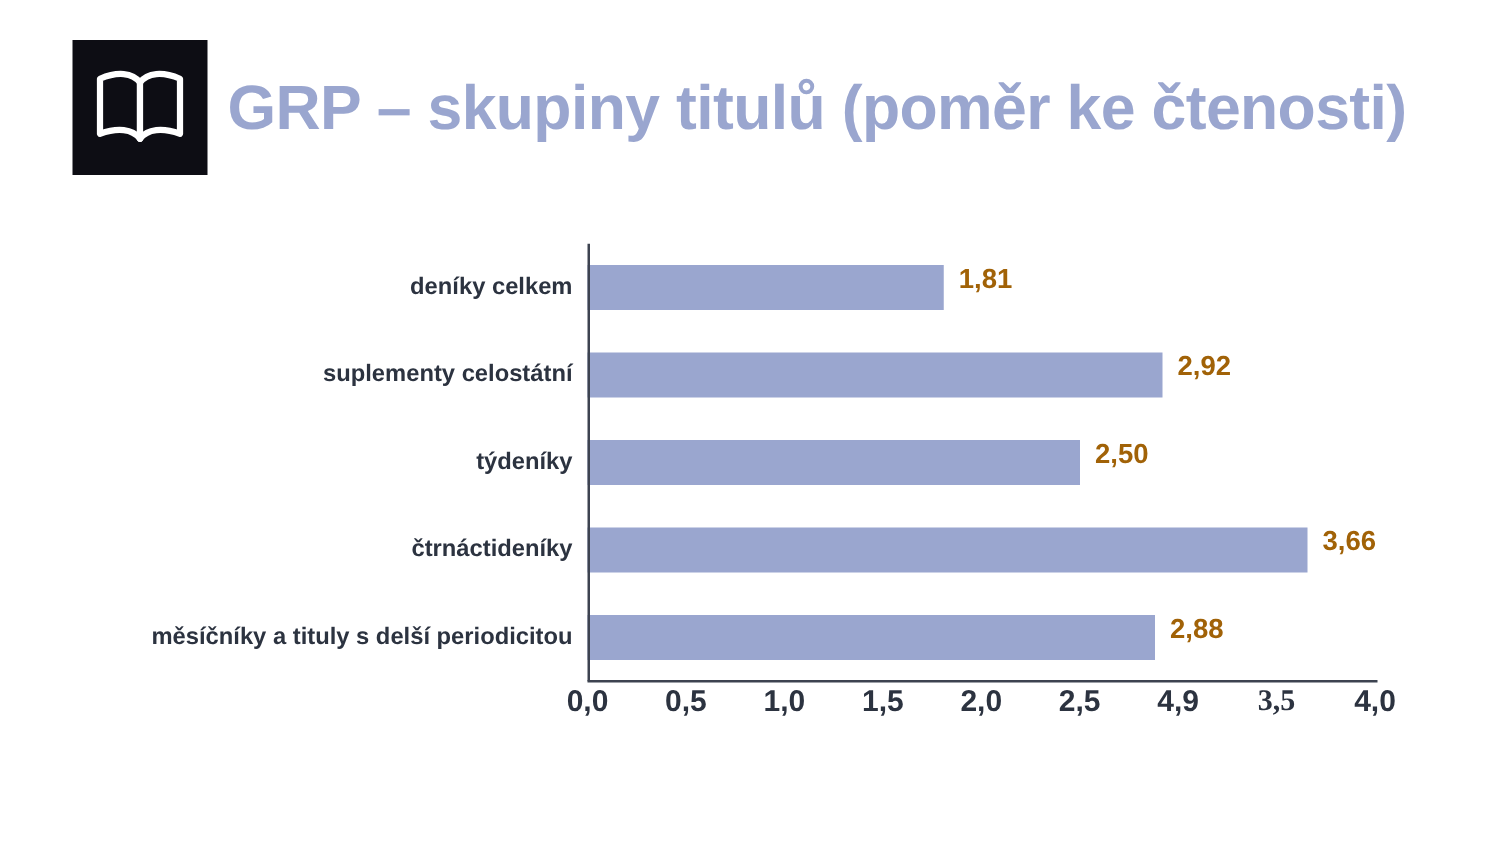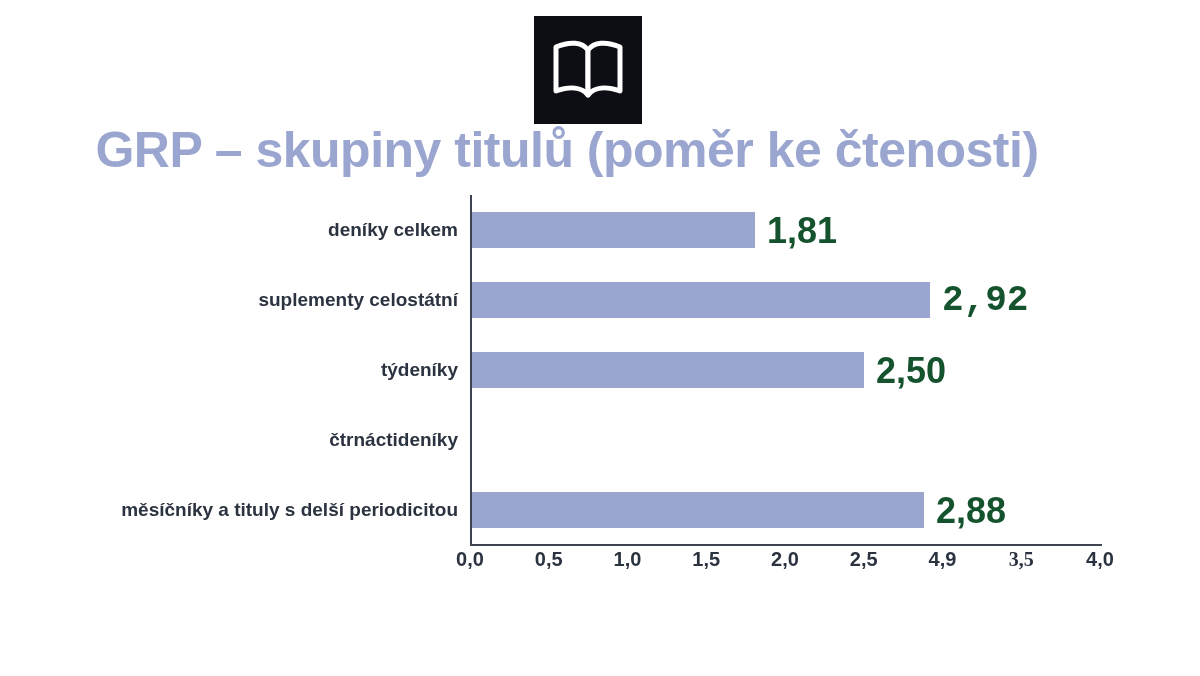--- a/index.html
+++ b/index.html
@@ -13,26 +13,25 @@
     font-family: "Liberation Sans", sans-serif;
     color: #2c3340;
     overflow: hidden;
     position: relative;
   }
 
   
   .slide-header {
     position: absolute;
     left: 0;
-    top: 16px;
+    top: 26px;
     width: 1118px;
     height: 120px;
     display: flex;
     align-items: center;
-    flex-direction: column;
   }
   .logo-box {
     width: 108px;
     height: 108px;
     margin-left: 58px;
     background: #0d0d14;
     display: flex;
     align-items: center;
     justify-content: center;
     flex: none;
@@ -96,23 +95,23 @@
   .bar {
     position: absolute;
     top: 17px;
     left: 0;
     height: 36px;
     background: #9aa6cf;
   }
   .bar-value {
     position: absolute;
     top: 15px;
-    font-size: 36px;
-    font-weight: bold;
-    color: #14532d;
+    font-size: 22px;
+    font-weight: bold;
+    color: #a16207;
     white-space: nowrap;
   }
 
   
   .axis-v {
     position: absolute;
     left: 470px;
     top: 10px;
     width: 2px;
     height: 350px;
@@ -130,21 +129,21 @@
     position: absolute;
     left: 470px;
     top: 363px;
     width: 630px;
     height: 30px;
   }
   .tick {
     position: absolute;
     top: 0;
     transform: translateX(-50%);
-    font-size: 20px;
+    font-size: 24px;
     font-weight: bold;
     color: #2c3340;
   }
 </style>
 </head>
 <body>
 
 <div class="slide-header">
   <div class="logo-box">
     <svg width="76" height="62" viewBox="0 0 76 62" aria-hidden="true">
@@ -165,34 +164,38 @@
         <div class="bar-track">
           <div class="bar" style="width:285px;"></div>
           <div class="bar-value" style="left:297px;">1,81</div>
         </div>
       </div>
 
       <div class="row">
         <div class="row-label">suplementy celostátní</div>
         <div class="bar-track">
           <div class="bar" style="width:460px;"></div>
-          <div class="bar-value" style="left:472px;font-family:Liberation Mono, monospace;">2,92</div>
+          <div class="bar-value" style="left:472px;">2,92</div>
         </div>
       </div>
 
       <div class="row">
         <div class="row-label">týdeníky</div>
         <div class="bar-track">
           <div class="bar" style="width:394px;"></div>
           <div class="bar-value" style="left:406px;">2,50</div>
         </div>
       </div>
 
       <div class="row">
         <div class="row-label">čtrnáctideníky</div>
+        <div class="bar-track">
+          <div class="bar" style="width:576px;"></div>
+          <div class="bar-value" style="left:588px;">3,66</div>
+        </div>
       </div>
 
       <div class="row">
         <div class="row-label">měsíčníky a tituly s delší periodicitou</div>
         <div class="bar-track">
           <div class="bar" style="width:454px;"></div>
           <div class="bar-value" style="left:466px;">2,88</div>
         </div>
       </div>
 

